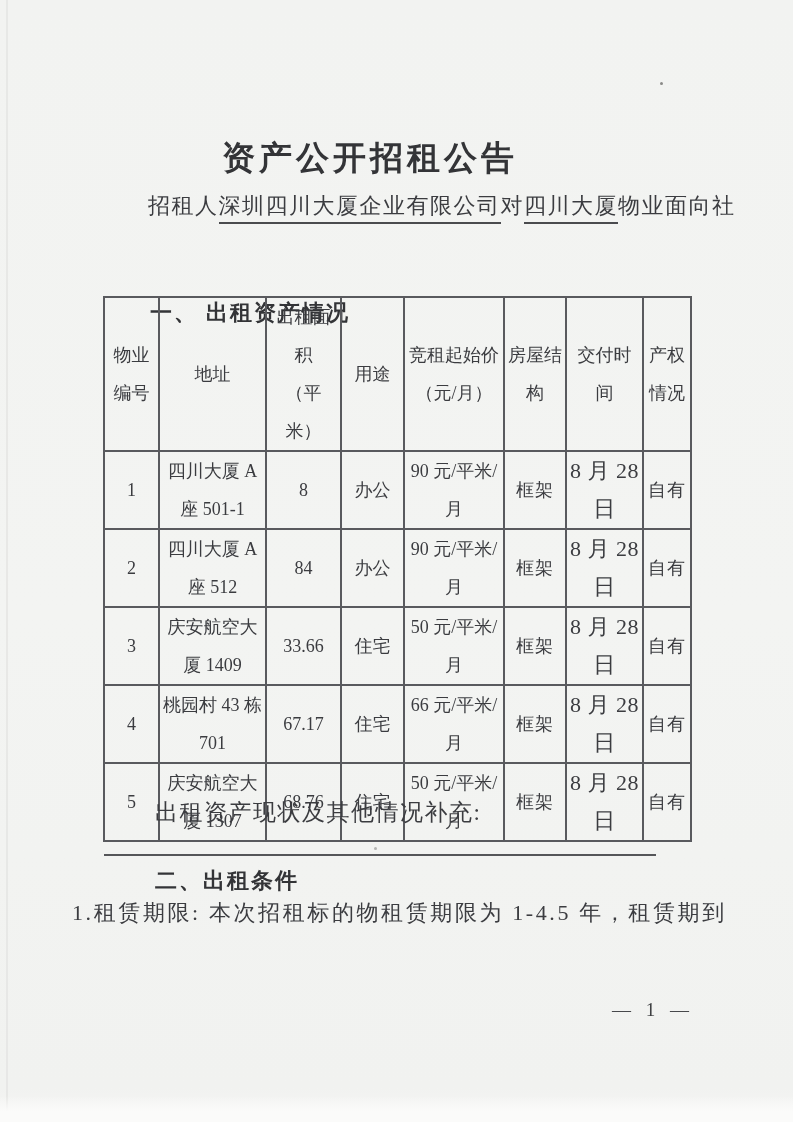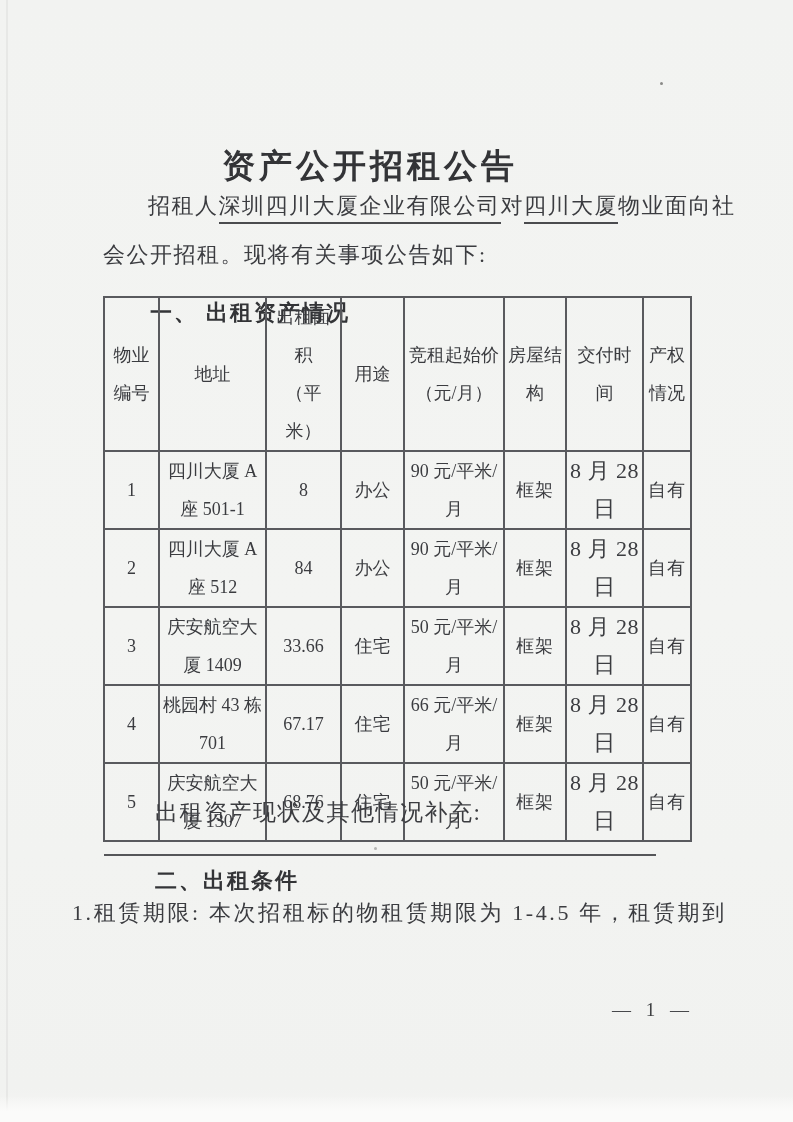--- a/index.html
+++ b/index.html
@@ -37,21 +37,21 @@
   .speck {
     position: absolute;
     background: #8a8a88;
     border-radius: 50%;
   }
   .speck.s1 { left: 660px; top: 82px;  width: 3px; height: 3px; }
   .speck.s2 { left: 374px; top: 847px; width: 3px; height: 3px; opacity: .6; }
 
   .doc-title {
     position: absolute;
-    left: 0; top: 144px;
+    left: 0; top: 136px;
     width: 740px;
     text-align: center;
     font-size: 33px;
     font-weight: bold;
     letter-spacing: 4px;
     color: #333437;
   }
   .intro {
     position: absolute;
     left: 103px; top: 184px;
@@ -140,21 +140,20 @@
 
 <div class="scan-page">
   <div class="scan-edge-left"></div>
   <div class="speck s1"></div>
   <div class="speck s2"></div>
 
   <div class="doc-title">资产公开招租公告</div>
 
   <div class="intro">
     <div class="line line1"><span>招租人</span><span class="u">深圳四川大厦企业有限公司</span><span>对</span><span class="u">四川大厦</span><span>物业面向社</span></div>
-    <div class="line">会公开招租。现将有关事项公告如下:</div>
   </div>
 
   <div class="section-heading section-1">一、 出租资产情况</div>
 
   <table class="asset-table">
     <colgroup>
       <col style="width:55px">
         <col style="width:107px">
         <col style="width:75px">
         <col style="width:63px">

